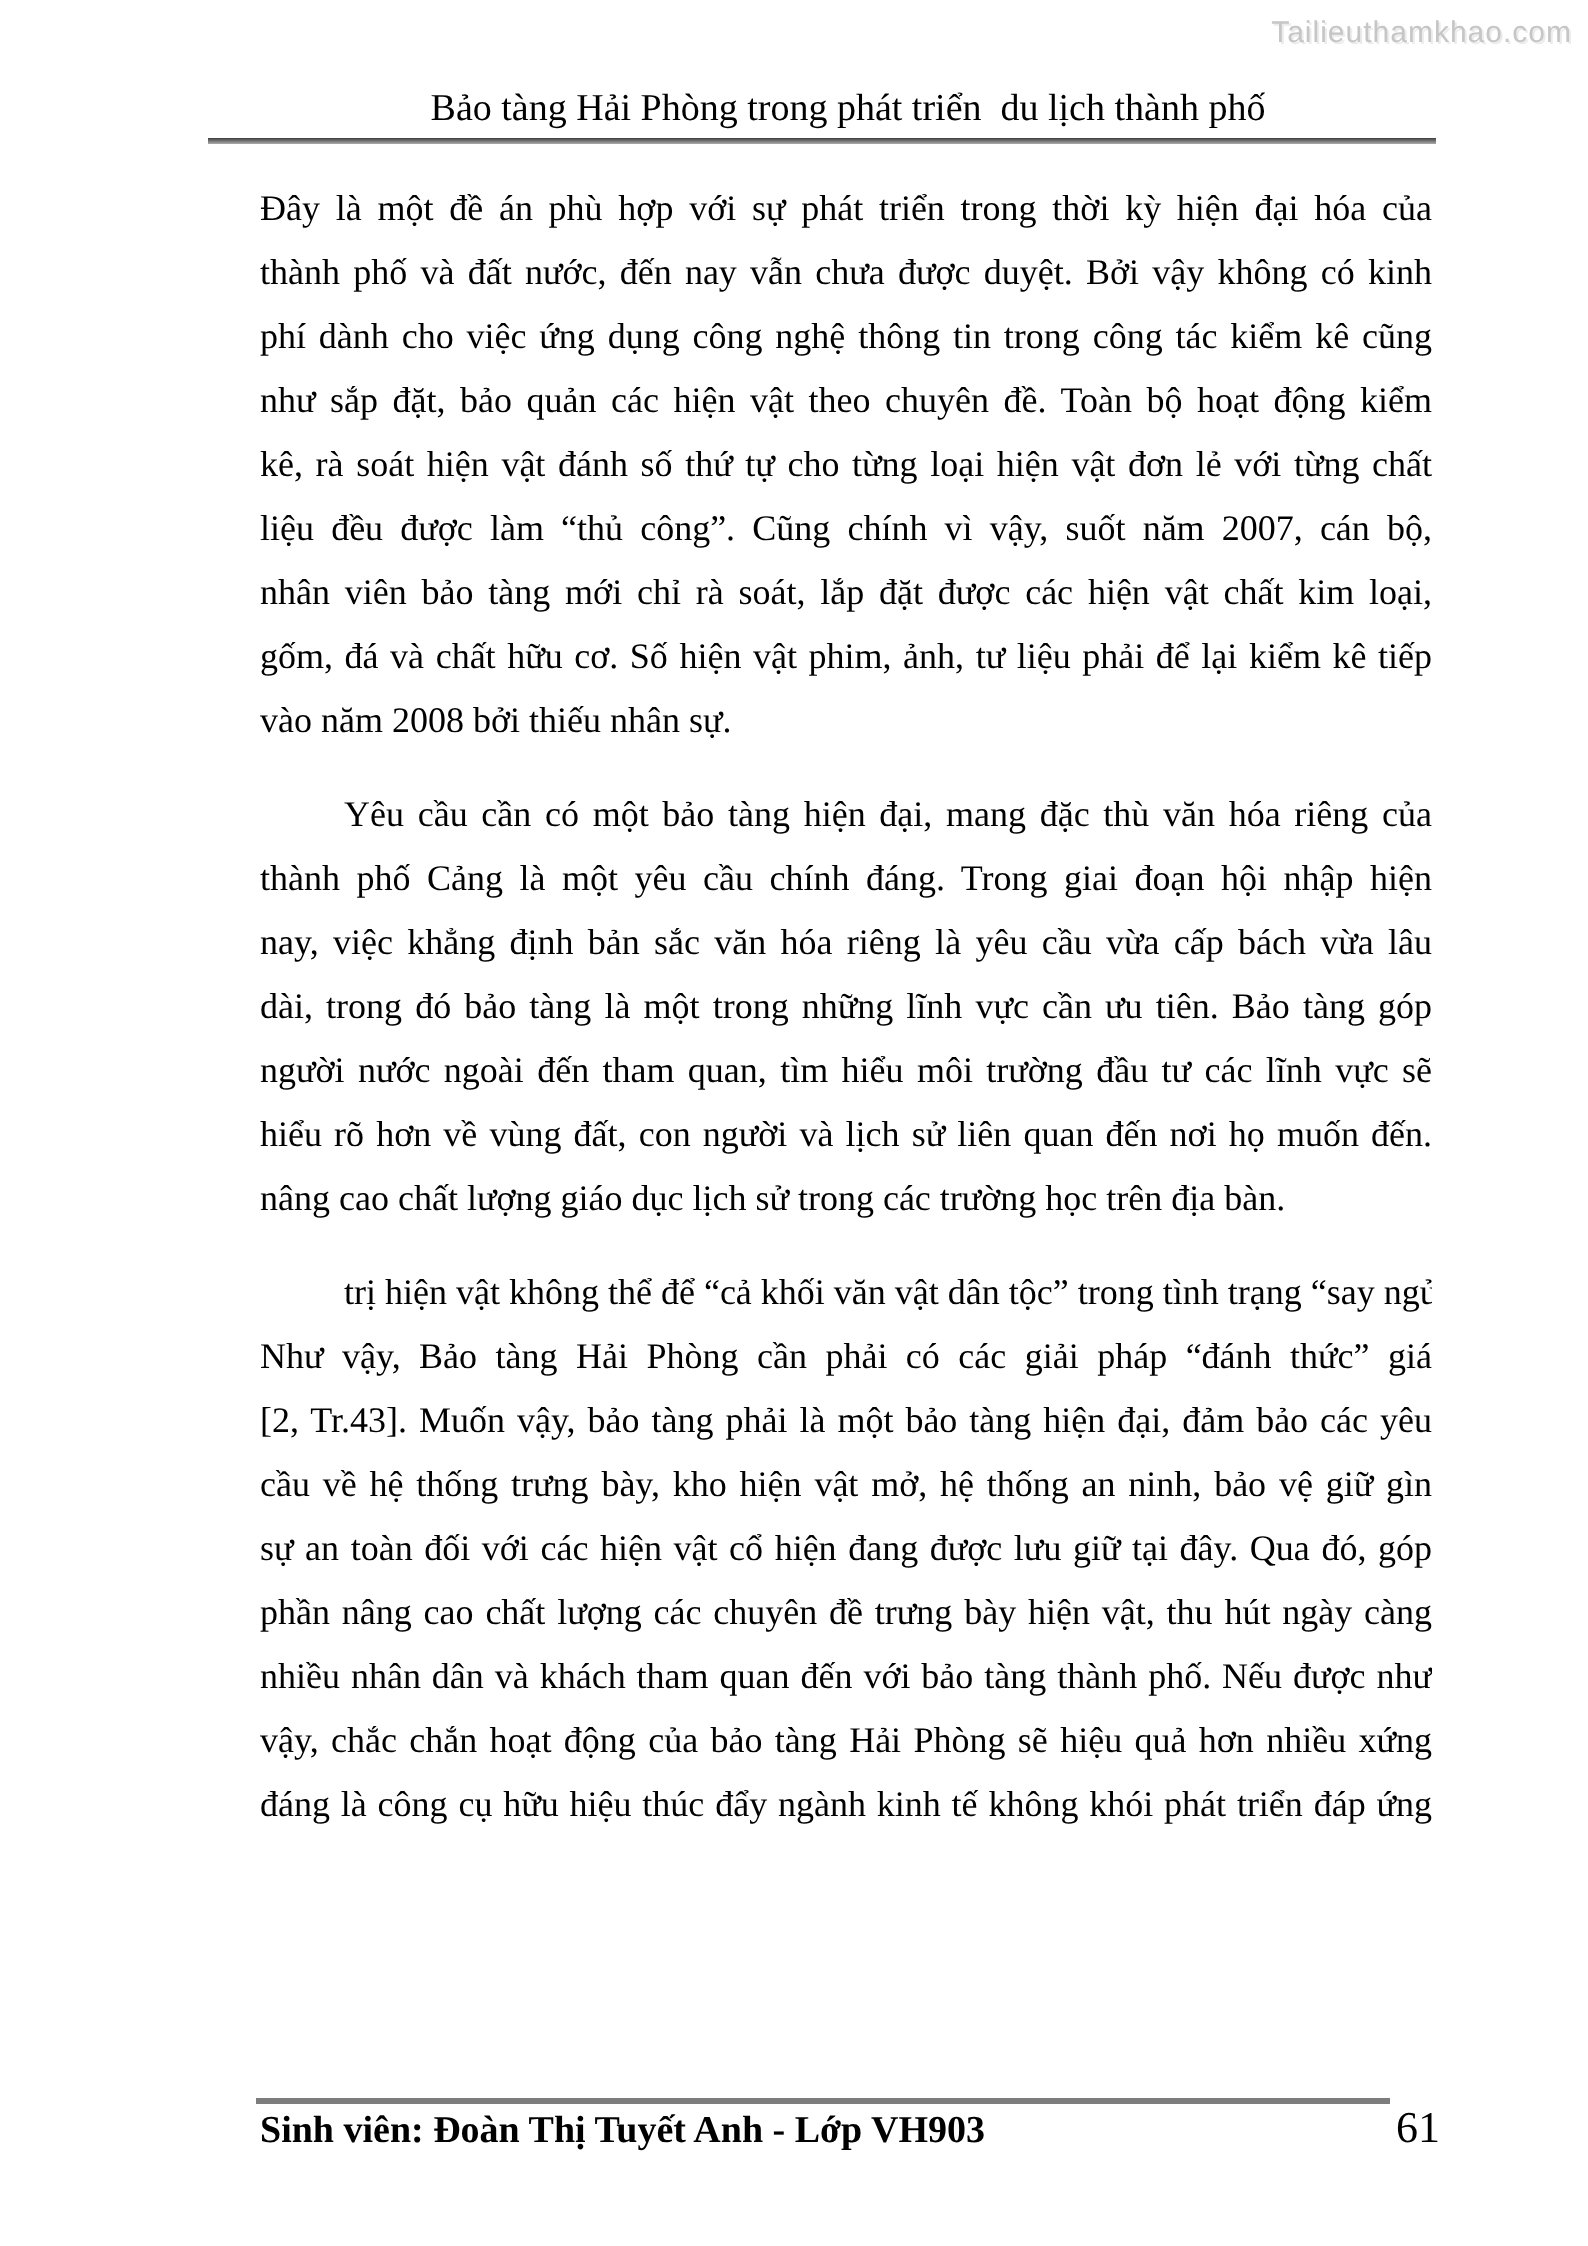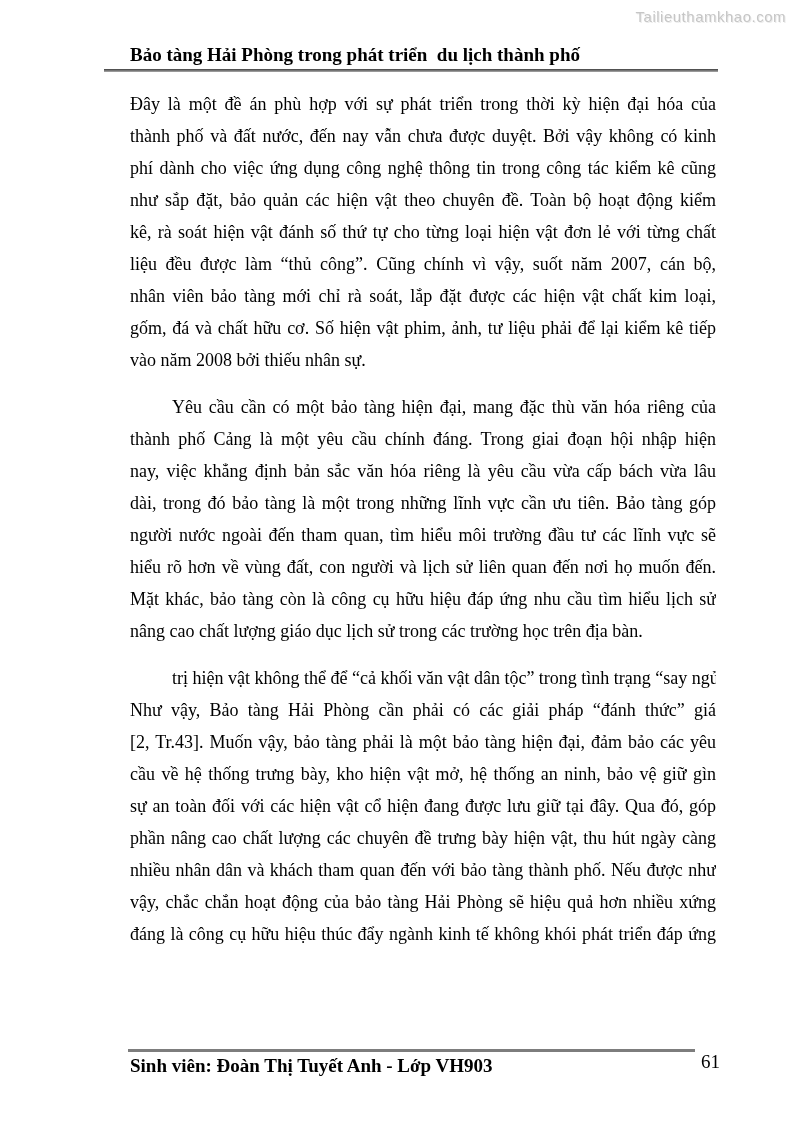--- a/index.html
+++ b/index.html
@@ -24,21 +24,22 @@
     text-shadow: 1px 1px 0 #ececec;
   }
   .header {
     position: absolute;
     left: 104px;
     top: 44px;
     width: 614px;
   }
   .header-title {
     font-size: 19px;
-    font-weight: bold;
+    font-weight: normal;
+    text-align: center;
     padding-left: 26px;
     white-space: pre-wrap;
   }
   .header-rule {
     margin-top: 3px;
     height: 3px;
     background: linear-gradient(#3f3f3f, #ababab);
   }
   .body-text {
     position: absolute;
@@ -70,21 +71,21 @@
     position: absolute;
     left: 130px;
     top: 1055px;
     font-size: 19px;
     font-weight: bold;
   }
   .page-number {
     position: absolute;
     top: 1051px;
     right: 74px;
-    font-size: 19px;
+    font-size: 22px;
   }
 </style>
 </head>
 <body>
 
 <div class="page">
 
   <div class="watermark">Tailieuthamkhao.com</div>
 
   <div class="header">
@@ -104,21 +105,20 @@
         <div class="line">gốm, đá và chất hữu cơ. Số hiện vật phim, ảnh, tư liệu phải để lại kiểm kê tiếp</div>
         <div class="line para-last">vào năm 2008 bởi thiếu nhân sự.</div>
       </div>
       <div class="paragraph indented">
         <div class="line">Yêu cầu cần có một bảo tàng hiện đại, mang đặc thù văn hóa riêng của</div>
         <div class="line">thành phố Cảng là một yêu cầu chính đáng. Trong giai đoạn hội nhập hiện</div>
         <div class="line">nay, việc khẳng định bản sắc văn hóa riêng là yêu cầu vừa cấp bách vừa lâu</div>
         <div class="line">dài, trong đó bảo tàng là một trong những lĩnh vực cần ưu tiên. Bảo tàng góp</div>
         <div class="line">người nước ngoài đến tham quan, tìm hiểu môi trường đầu tư các lĩnh vực sẽ</div>
         <div class="line">hiểu rõ hơn về vùng đất, con người và lịch sử liên quan đến nơi họ muốn đến.</div>
-        <div class="line">Mặt khác, bảo tàng còn là công cụ hữu hiệu đáp ứng nhu cầu tìm hiểu lịch sử</div>
         <div class="line para-last">nâng cao chất lượng giáo dục lịch sử trong các trường học trên địa bàn.</div>
       </div>
       <div class="paragraph indented">
         <div class="line">trị hiện vật không thể để “cả khối văn vật dân tộc” trong tình trạng “say ngủ”</div>
         <div class="line">Như vậy, Bảo tàng Hải Phòng cần phải có các giải pháp “đánh thức” giá</div>
         <div class="line">[2, Tr.43]. Muốn vậy, bảo tàng phải là một bảo tàng hiện đại, đảm bảo các yêu</div>
         <div class="line">cầu về hệ thống trưng bày, kho hiện vật mở, hệ thống an ninh, bảo vệ giữ gìn</div>
         <div class="line">sự an toàn đối với các hiện vật cổ hiện đang được lưu giữ tại đây. Qua đó, góp</div>
         <div class="line">phần nâng cao chất lượng các chuyên đề trưng bày hiện vật, thu hút ngày càng</div>
         <div class="line">nhiều nhân dân và khách tham quan đến với bảo tàng thành phố. Nếu được như</div>

